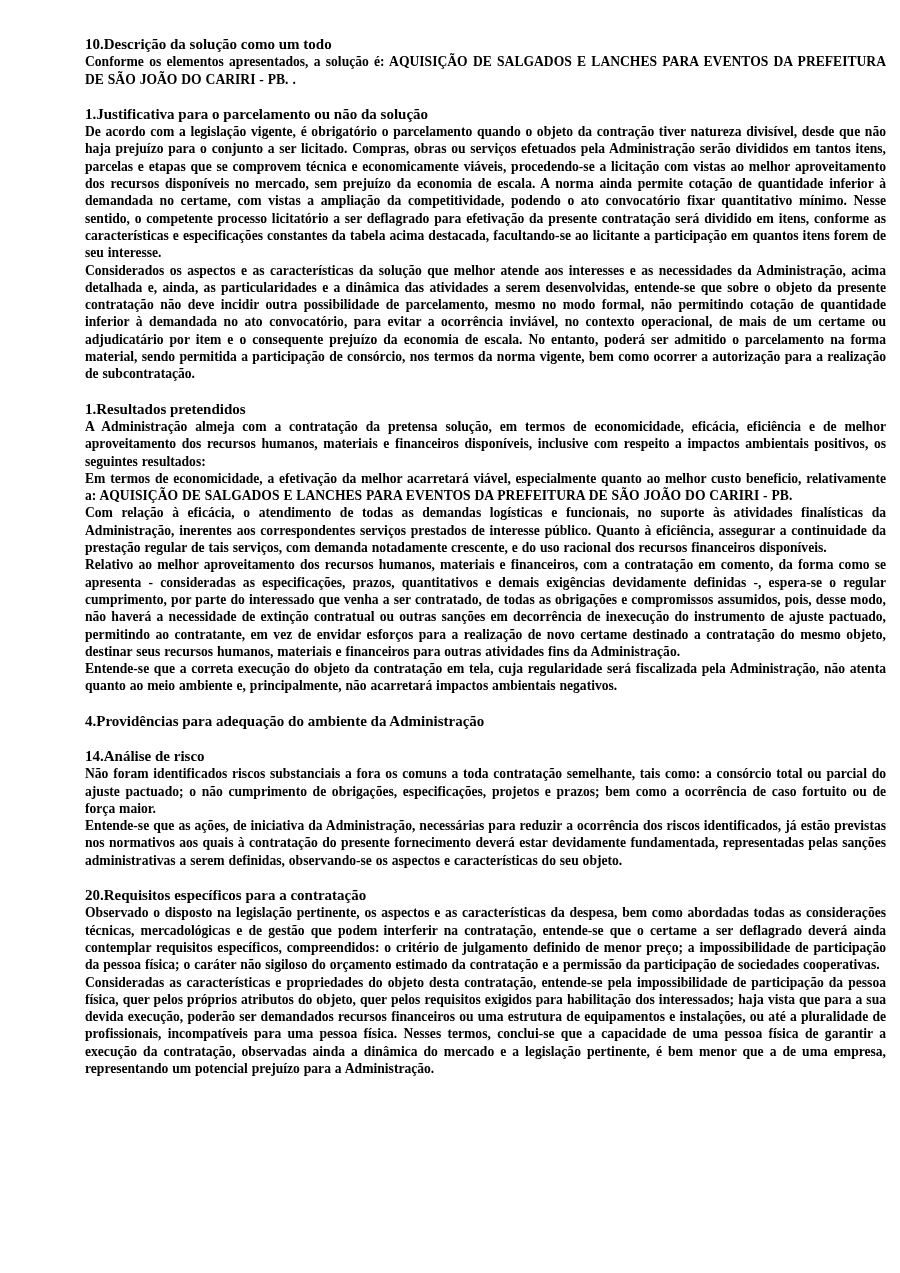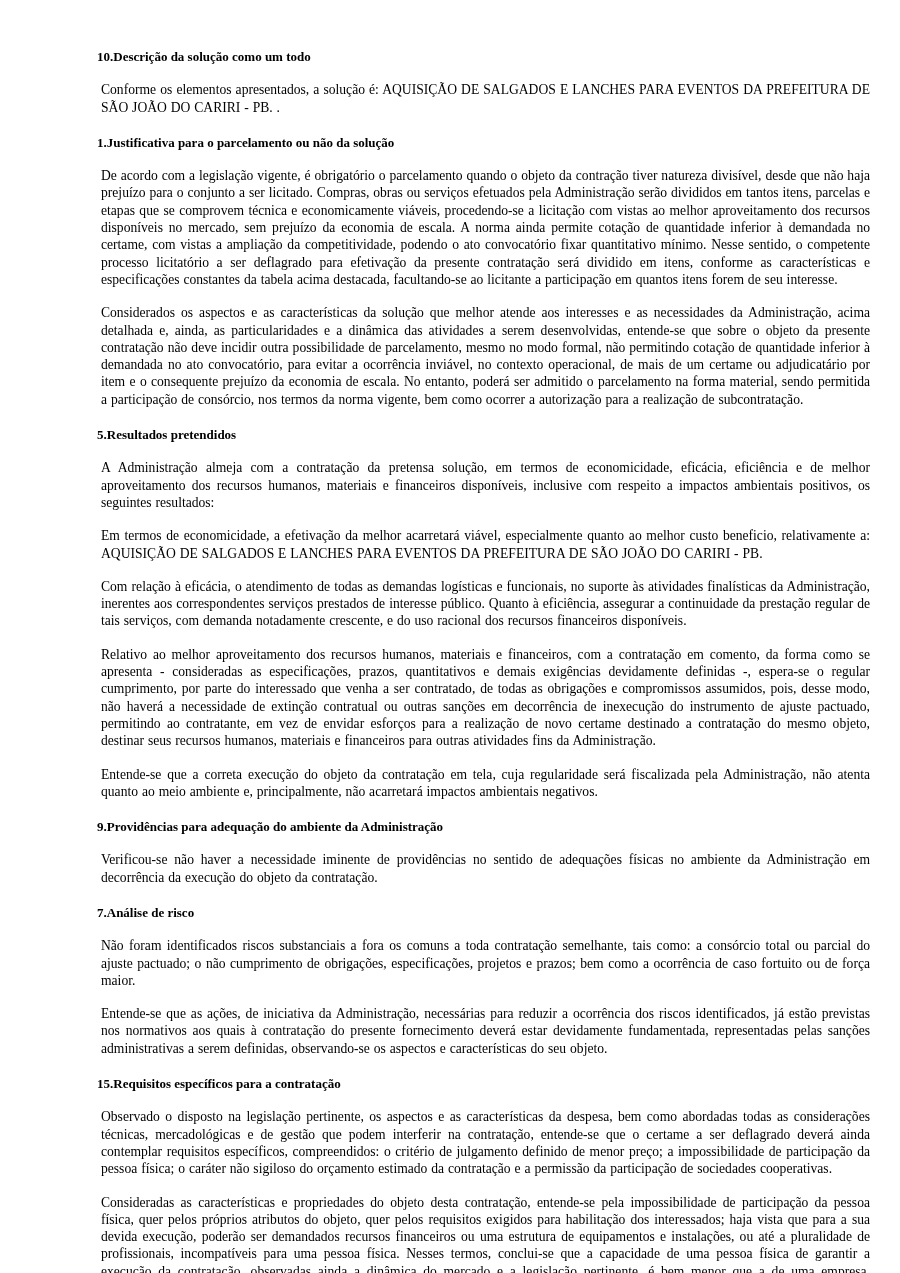--- a/index.html
+++ b/index.html
@@ -13,69 +13,69 @@
     overflow: hidden;
   }
   .page {
     width: 900px;
     height: 1273px;
     padding: 36px 14px 0 85px;
   }
   .doc-section { margin: 0 0 18px 0; }
   .doc-section:last-child { margin-bottom: 0; }
   .section-heading {
-    margin: 12px;
-    font-size: 13px;
+    margin: 0;
+    font-size: 15px;
     line-height: 17.3px;
     font-weight: 700;
     text-align: left;
   }
   .paragraph {
-    margin: 16px;
+    margin: 0;
     font-size: 13.6px;
     line-height: 17.3px;
     text-align: justify;
     word-spacing: 0.5px;
+    font-weight: bold;
   }
 </style>
 </head>
 <body>
 
 <div class="page">
 
   <section class="doc-section">
     <h3 class="section-heading">10.Descrição da solução como um todo</h3>
     <p class="paragraph">Conforme os elementos apresentados, a solução é: AQUISIÇÃO DE SALGADOS E LANCHES PARA EVENTOS DA PREFEITURA DE SÃO JOÃO DO CARIRI - PB. .</p>
   </section>
 
   <section class="doc-section">
     <h3 class="section-heading">1.Justificativa para o parcelamento ou não da solução</h3>
     <p class="paragraph">De acordo com a legislação vigente, é obrigatório o parcelamento quando o objeto da contração tiver natureza divisível, desde que não haja prejuízo para o conjunto a ser licitado. Compras, obras ou serviços efetuados pela Administração serão divididos em tantos itens, parcelas e etapas que se comprovem técnica e economicamente viáveis, procedendo-se a licitação com vistas ao melhor aproveitamento dos recursos disponíveis no mercado, sem prejuízo da economia de escala. A norma ainda permite cotação de quantidade inferior à demandada no certame, com vistas a ampliação da competitividade, podendo o ato convocatório fixar quantitativo mínimo. Nesse sentido, o competente processo licitatório a ser deflagrado para efetivação da presente contratação será dividido em itens, conforme as características e especificações constantes da tabela acima destacada, facultando-se ao licitante a participação em quantos itens forem de seu interesse.</p>
     <p class="paragraph">Considerados os aspectos e as características da solução que melhor atende aos interesses e as necessidades da Administração, acima detalhada e, ainda, as particularidades e a dinâmica das atividades a serem desenvolvidas, entende-se que sobre o objeto da presente contratação não deve incidir outra possibilidade de parcelamento, mesmo no modo formal, não permitindo cotação de quantidade inferior à demandada no ato convocatório, para evitar a ocorrência inviável, no contexto operacional, de mais de um certame ou adjudicatário por item e o consequente prejuízo da economia de escala. No entanto, poderá ser admitido o parcelamento na forma material, sendo permitida a participação de consórcio, nos termos da norma vigente, bem como ocorrer a autorização para a realização de subcontratação.</p>
   </section>
 
   <section class="doc-section">
-    <h3 class="section-heading">5.Resultados pretendidos</h3>
+    <h3 class="section-heading">1.Resultados pretendidos</h3>
     <p class="paragraph">A Administração almeja com a contratação da pretensa solução, em termos de economicidade, eficácia, eficiência e de melhor aproveitamento dos recursos humanos, materiais e financeiros disponíveis, inclusive com respeito a impactos ambientais positivos, os seguintes resultados:</p>
     <p class="paragraph">Em termos de economicidade, a efetivação da melhor acarretará viável, especialmente quanto ao melhor custo beneficio, relativamente a: AQUISIÇÃO DE SALGADOS E LANCHES PARA EVENTOS DA PREFEITURA DE SÃO JOÃO DO CARIRI - PB.</p>
     <p class="paragraph">Com relação à eficácia, o atendimento de todas as demandas logísticas e funcionais, no suporte às atividades finalísticas da Administração, inerentes aos correspondentes serviços prestados de interesse público. Quanto à eficiência, assegurar a continuidade da prestação regular de tais serviços, com demanda notadamente crescente, e do uso racional dos recursos financeiros disponíveis.</p>
     <p class="paragraph">Relativo ao melhor aproveitamento dos recursos humanos, materiais e financeiros, com a contratação em comento, da forma como se apresenta - consideradas as especificações, prazos, quantitativos e demais exigências devidamente definidas -, espera-se o regular cumprimento, por parte do interessado que venha a ser contratado, de todas as obrigações e compromissos assumidos, pois, desse modo, não haverá a necessidade de extinção contratual ou outras sanções em decorrência de inexecução do instrumento de ajuste pactuado, permitindo ao contratante, em vez de envidar esforços para a realização de novo certame destinado a contratação do mesmo objeto, destinar seus recursos humanos, materiais e financeiros para outras atividades fins da Administração.</p>
     <p class="paragraph">Entende-se que a correta execução do objeto da contratação em tela, cuja regularidade será fiscalizada pela Administração, não atenta quanto ao meio ambiente e, principalmente, não acarretará impactos ambientais negativos.</p>
   </section>
 
   <section class="doc-section">
-    <h3 class="section-heading">9.Providências para adequação do ambiente da Administração</h3>
-    <p class="paragraph">Verificou-se não haver a necessidade iminente de providências no sentido de adequações físicas no ambiente da Administração em decorrência da execução do objeto da contratação.</p>
+    <h3 class="section-heading">4.Providências para adequação do ambiente da Administração</h3>
   </section>
 
   <section class="doc-section">
-    <h3 class="section-heading">7.Análise de risco</h3>
+    <h3 class="section-heading">14.Análise de risco</h3>
     <p class="paragraph">Não foram identificados riscos substanciais a fora os comuns a toda contratação semelhante, tais como: a consórcio total ou parcial do ajuste pactuado; o não cumprimento de obrigações, especificações, projetos e prazos; bem como a ocorrência de caso fortuito ou de força maior.</p>
     <p class="paragraph">Entende-se que as ações, de iniciativa da Administração, necessárias para reduzir a ocorrência dos riscos identificados, já estão previstas nos normativos aos quais à contratação do presente fornecimento deverá estar devidamente fundamentada, representadas pelas sanções administrativas a serem definidas, observando-se os aspectos e características do seu objeto.</p>
   </section>
 
   <section class="doc-section">
-    <h3 class="section-heading">15.Requisitos específicos para a contratação</h3>
+    <h3 class="section-heading">20.Requisitos específicos para a contratação</h3>
     <p class="paragraph">Observado o disposto na legislação pertinente, os aspectos e as características da despesa, bem como abordadas todas as considerações técnicas, mercadológicas e de gestão que podem interferir na contratação, entende-se que o certame a ser deflagrado deverá ainda contemplar requisitos específicos, compreendidos: o critério de julgamento definido de menor preço; a impossibilidade de participação da pessoa física; o caráter não sigiloso do orçamento estimado da contratação e a permissão da participação de sociedades cooperativas.</p>
     <p class="paragraph">Consideradas as características e propriedades do objeto desta contratação, entende-se pela impossibilidade de participação da pessoa física, quer pelos próprios atributos do objeto, quer pelos requisitos exigidos para habilitação dos interessados; haja vista que para a sua devida execução, poderão ser demandados recursos financeiros ou uma estrutura de equipamentos e instalações, ou até a pluralidade de profissionais, incompatíveis para uma pessoa física. Nesses termos, conclui-se que a capacidade de uma pessoa física de garantir a execução da contratação, observadas ainda a dinâmica do mercado e a legislação pertinente, é bem menor que a de uma empresa, representando um potencial prejuízo para a Administração.</p>
   </section>
 
 </div>
 
 </body></html>

